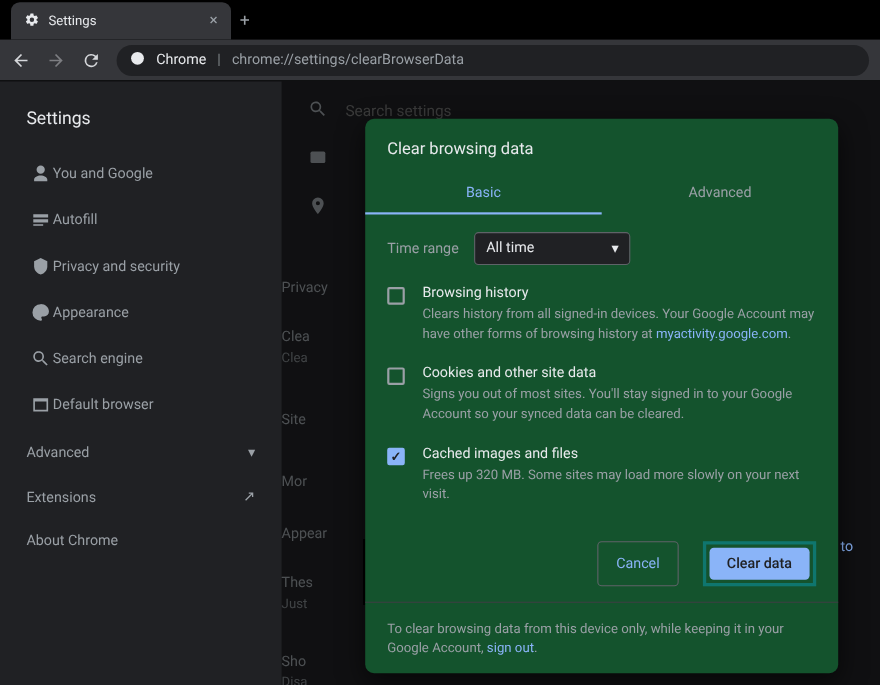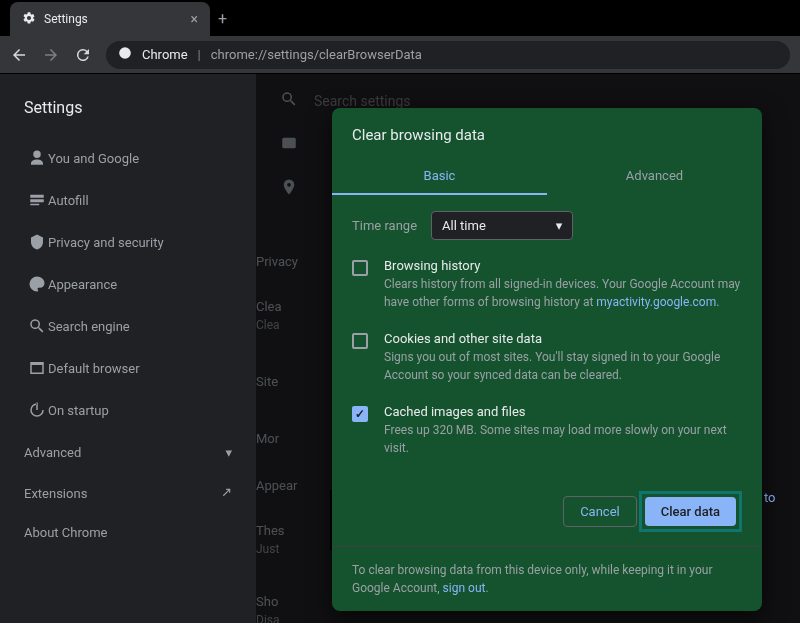--- a/index.html
+++ b/index.html
@@ -50,21 +50,21 @@
     .range-row { display: flex; align-items: center; gap: 14px; margin-bottom: 18px; }
     .range-label { font-size: 13px; color: #9aa0a6; }
     .range-select { background: #202124; border: 1px solid #5f6368; border-radius: 4px; padding: 6px 10px; color: #e8eaed; font-size: 13px; display: flex; gap: 70px; }
     .cb-row { display: flex; gap: 16px; margin-bottom: 20px; }
     .cb-box { width: 16px; height: 16px; border: 2px solid #9aa0a6; border-radius: 2px; flex-shrink: 0; margin-top: 2px; display: flex; align-items: center; justify-content: center; }
     .cb-box.checked { background: #8ab4f8; border-color: #8ab4f8; }
     .cb-box.checked::after { content: "✓"; color: #202124; font-size: 12px; font-weight: bold; }
     .cb-title { color: #e8eaed; font-size: 13px; margin-bottom: 2px; }
     .cb-desc { color: #9aa0a6; font-size: 12px; line-height: 1.5; }
     .link { color: #8ab4f8; }
-    .dlg-actions { display: flex; justify-content: flex-end; gap: 2px; padding: 6px 20px 14px; align-items: center; }
+    .dlg-actions { display: flex; justify-content: flex-end; gap: 22px; padding: 6px 20px 14px; }
     .btn { padding: 7px 16px; border-radius: 4px; font-size: 13px; border: none; cursor: pointer; }
     .btn-cancel { background: transparent; border: 1px solid #5f6368; color: #8ab4f8; }
     .btn-primary { background: #8ab4f8; color: #202124; font-weight: 500; }
     .btn-highlight { border: 3px solid #0f766e; padding: 3px; }
     .dlg-footer { border-top: 1px solid #3c4043; padding: 14px 20px; font-size: 12px; color: #9aa0a6; line-height: 1.5; }
     .bg-icon { position: absolute; color: #9aa0a6; }
     .reset-link { position: absolute; right: -36px; top: 480px; color: #8ab4f8; font-size: 13px; }
     .blkbox { position: absolute; left: 330px; top: 490px; width: 290px; height: 60px; background: #000; }
   </style>
 </head>
@@ -141,26 +141,20 @@
           <path d="M15.5 14h-.79l-.28-.27a6.5 6.5 0 1 0-.7.7l.27.28v.79l5 5L20.49 19l-5-5zM9.5 14A4.5 4.5 0 1 1 14 9.5 4.5 4.5 0 0 1 9.5 14z"></path>
         </svg>
         <span>Search engine</span>
       </div>
     <div class="side-item">
         <svg viewBox="0 0 24 24">
           <path d="M3 4h18v16H3zm2 4v10h14V8z"></path>
         </svg>
         <span>Default browser</span>
       </div>
-    <div class="side-item">
-        <svg viewBox="0 0 24 24">
-          <path d="M12 3a9 9 0 1 0 9 9h-2a7 7 0 1 1-7-7V3zM11 2h2v10h-2z"></path>
-        </svg>
-        <span>On startup</span>
-      </div>
     <div class="advanced">
         <span>Advanced</span>
         <span style="margin-left:auto">▾</span>
       </div>
     <div class="ext-row">
         <span>Extensions</span>
         <svg viewBox="0 0 24 24">
           <path d="M14 3h7v7h-2V6.41l-9.3 9.3-1.4-1.42L17.59 5H14z"></path>
         </svg>
       </div>

